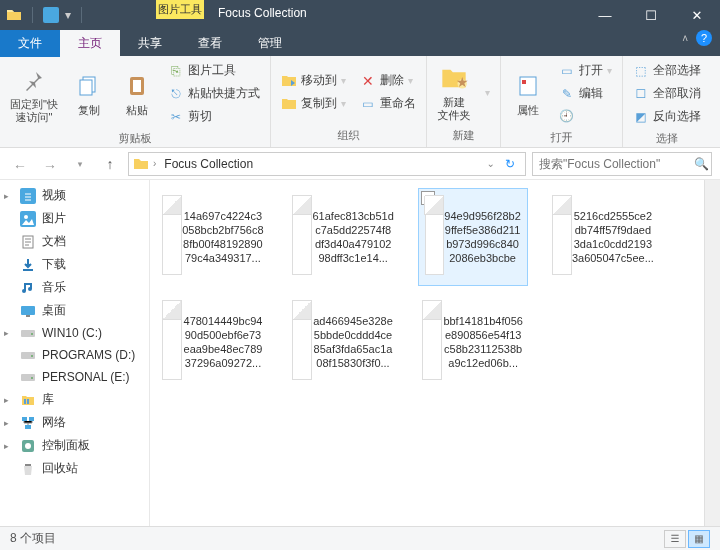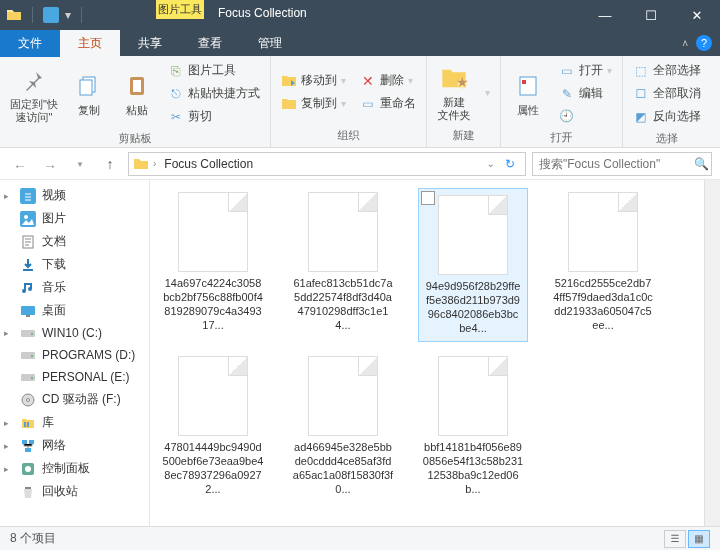--- a/index.html
+++ b/index.html
@@ -7,24 +7,24 @@
 .window{width:720px;height:550px;background:#fff;display:flex;flex-direction:column;box-shadow:0 0 20px rgba(0,0,0,.5)}
 .titlebar{height:30px;background:#3c4b5a;display:flex;align-items:stretch;color:#fff}
 .titlebar-left{display:flex;align-items:center;padding:0 6px;gap:6px}
 .titlebar-left .folder-icon{width:16px;height:16px}
 .divider-v{width:1px;height:16px;background:#5a6b7a;margin:0 4px;align-self:center}
 .chev{font-size:10px;color:#ccc}
 .tool-tab{background:#fbe85f;color:#333;padding:2px 2px;font-size:11px;align-self:flex-start;margin-left:64px}
 .title-text{padding:6px 14px;font-size:12px}
 .win-controls{margin-left:auto;display:flex}
 .win-btn{width:46px;display:flex;align-items:center;justify-content:center;color:#fff;font-size:13px}
-.tabbar{height:26px;background:#3c4b5a;display:flex;align-items:center;color:#fff;position:relative}
+.tabbar{height:26px;background:#3c4b5a;display:flex;align-items:flex-start;color:#fff;position:relative}
 .tab{padding:5px 18px;font-size:12px;cursor:pointer}
 .tab.file{background:#1979ca}
-.tab.active{background:#f5f6f7;color:#c2410c}
+.tab.active{background:#f5f6f7;color:#701a75}
 .tab.tool{margin-left:0}
 .tabbar-right{margin-left:auto;display:flex;align-items:center;padding-right:8px;gap:8px}
 .help-btn{width:16px;height:16px;border-radius:50%;background:#1e90ff;color:#fff;display:flex;align-items:center;justify-content:center;font-size:11px}
 .ribbon{height:92px;background:#f5f6f7;border-bottom:1px solid #ddd;display:flex}
 .rgroup{border-right:1px solid #e0e0e0;display:flex;flex-direction:column;padding:2px 4px}
 .rgroup-body{flex:1;display:flex;align-items:center;gap:2px}
 .rgroup-label{text-align:center;font-size:11px;color:#666;padding:2px 0}
 .rbtn-large{display:flex;flex-direction:column;align-items:center;justify-content:center;padding:2px 6px;gap:2px;cursor:pointer;color:#444;min-width:46px}
 .rbtn-large .icon{width:32px;height:32px;display:flex;align-items:center;justify-content:center}
 .rbtn-large .lbl{font-size:11px;text-align:center;line-height:13px;white-space:pre}
@@ -39,21 +39,21 @@
 .bc-sep{color:#888;font-size:10px}
 .refresh{padding:0 6px;color:#1e90ff}
 .searchbox{width:180px;height:24px;border:1px solid #ccc;display:flex;align-items:center;padding:0 6px;color:#888}
 .searchbox input{border:none;outline:none;flex:1;font-size:12px;color:#888;background:transparent}
 .content{flex:1;display:flex;overflow:hidden;background:#fff}
 .tree{width:150px;border-right:1px solid #e8e8e8;overflow-y:auto;padding:4px 0}
 .tree-item{display:flex;align-items:center;gap:6px;padding:3px 4px 3px 18px;cursor:pointer;color:#333}
 .tree-item .exp{width:10px;color:#888;font-size:9px;margin-left:-14px}
 .tree-icon{width:16px;height:16px;flex-shrink:0}
 .files{flex:1;overflow-y:auto;padding:8px;display:flex;flex-wrap:wrap;align-content:flex-start;gap:10px 20px;position:relative}
-.file-item{width:110px;display:flex;flex-direction:column;align-items:center;cursor:pointer;padding:4px}
+.file-item{width:110px;display:flex;flex-direction:row;align-items:center;cursor:pointer;padding:4px}
 .file-item.hover{background:#e5f3ff;border:1px solid #99d1ff;padding:6px;position:relative}
 .file-item.hover .chk{position:absolute;top:2px;left:2px;width:14px;height:14px;border:1px solid #999;background:#fff}
 .file-thumb{width:70px;height:80px;background:#fff;border:1px solid #ddd;position:relative;margin-bottom:4px}
 .file-thumb::before{content:"";position:absolute;top:0;right:0;width:18px;height:18px;background:linear-gradient(135deg,#fff 50%,#e8e8e8 50%);border-left:1px solid #ddd;border-bottom:1px solid #ddd}
 .file-name{font-size:11px;text-align:center;color:#333;line-height:14px;word-break:break-all;max-height:56px;overflow:hidden}
 .scrollbar-v{width:16px;background:#f0f0f0;border-left:1px solid #e0e0e0}
 .statusbar{height:24px;background:#f5f6f7;border-top:1px solid #ddd;display:flex;align-items:center;padding:0 10px;font-size:11px;color:#555}
 .statusbar-right{margin-left:auto;display:flex;gap:2px}
 .view-btn{width:22px;height:18px;border:1px solid #ccc;display:flex;align-items:center;justify-content:center;font-size:10px;color:#666}
 .view-btn.active{background:#cde8ff;border-color:#6bb8ff}
@@ -341,28 +341,20 @@
         </div>
         <div class="tree-item">
           <span class="exp"></span>
           <svg class="tree-icon" viewBox="0 0 16 16">
             <rect fill="#ccc" x="1" y="5" width="14" height="7" rx="1"></rect>
             <circle cx="12" cy="9" r="1" fill="#6a6"></circle>
           </svg>
           <span>PERSONAL (E:)</span>
         </div>
         <div class="tree-item">
-          <span class="exp"></span>
-          <svg class="tree-icon" viewBox="0 0 16 16">
-            <circle cx="8" cy="8" r="6" fill="#ddd" stroke="#888"></circle>
-            <circle cx="8" cy="8" r="1.5" fill="#fff" stroke="#888"></circle>
-          </svg>
-          <span>CD 驱动器 (F:)</span>
-        </div>
-        <div class="tree-item">
           <span class="exp">▸</span>
           <svg class="tree-icon" viewBox="0 0 16 16">
             <path fill="#f8d060" d="M2 4h4l1 1h7v8H2z"></path>
             <rect fill="#5aa0d8" x="4" y="7" width="2" height="5"></rect>
             <rect fill="#5aa0d8" x="7" y="7" width="2" height="5"></rect>
           </svg>
           <span>库</span>
         </div>
         <div class="tree-item">
           <span class="exp">▸</span>

